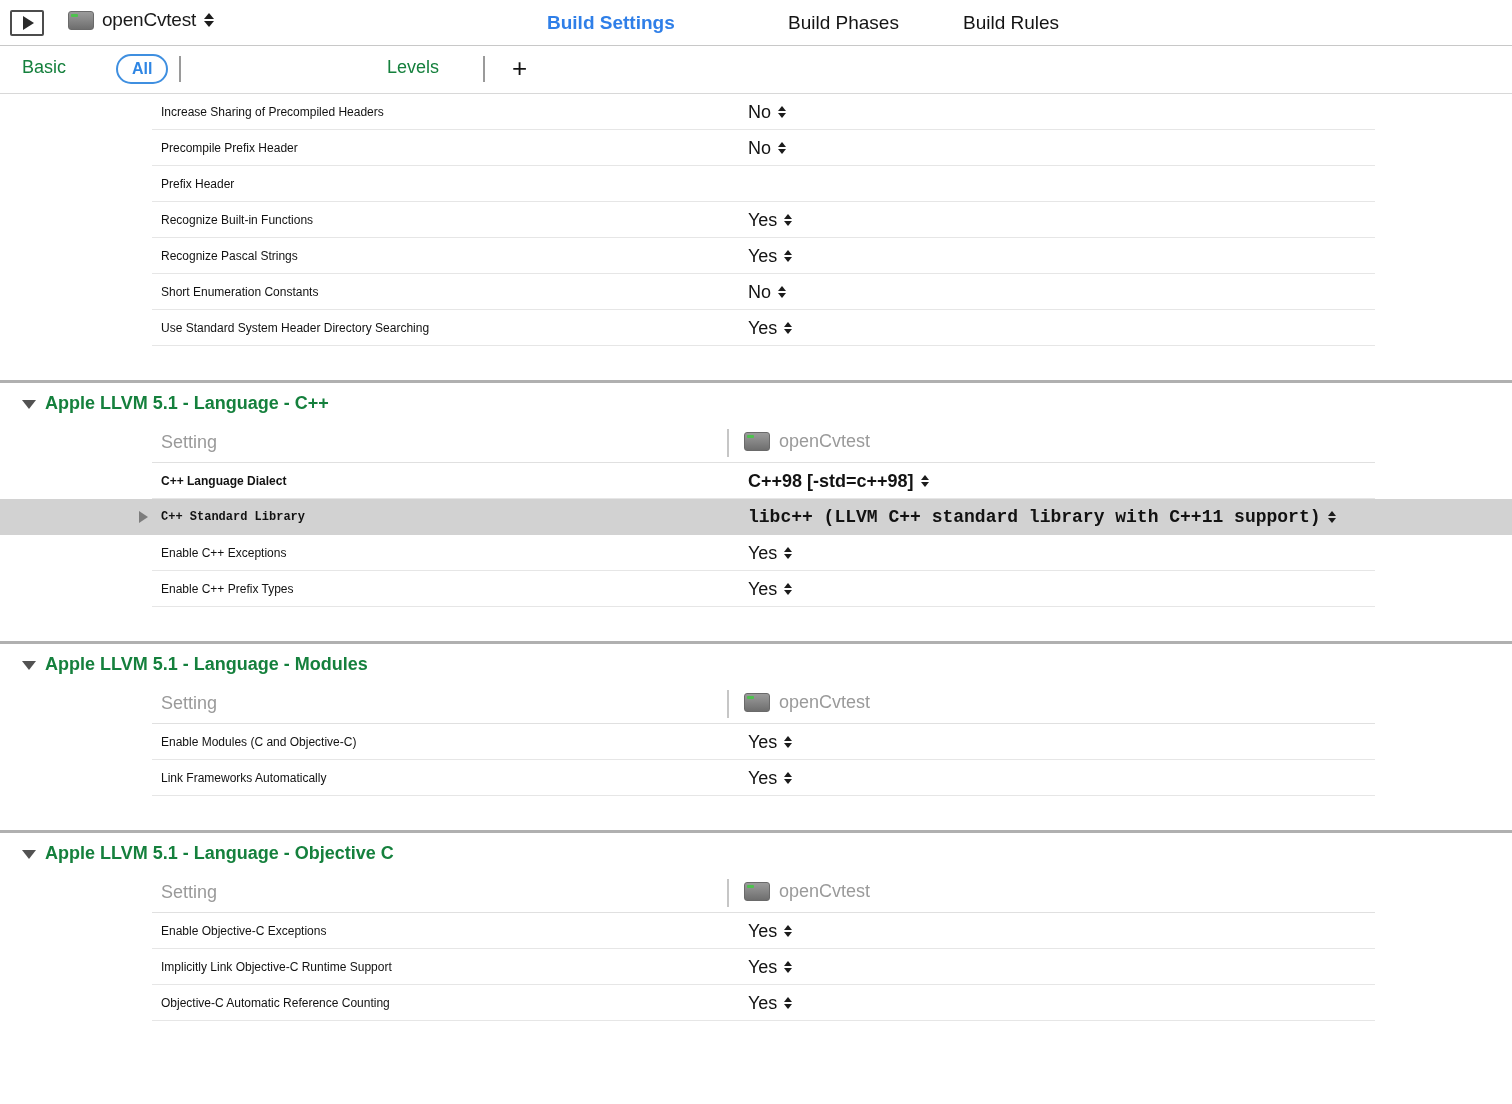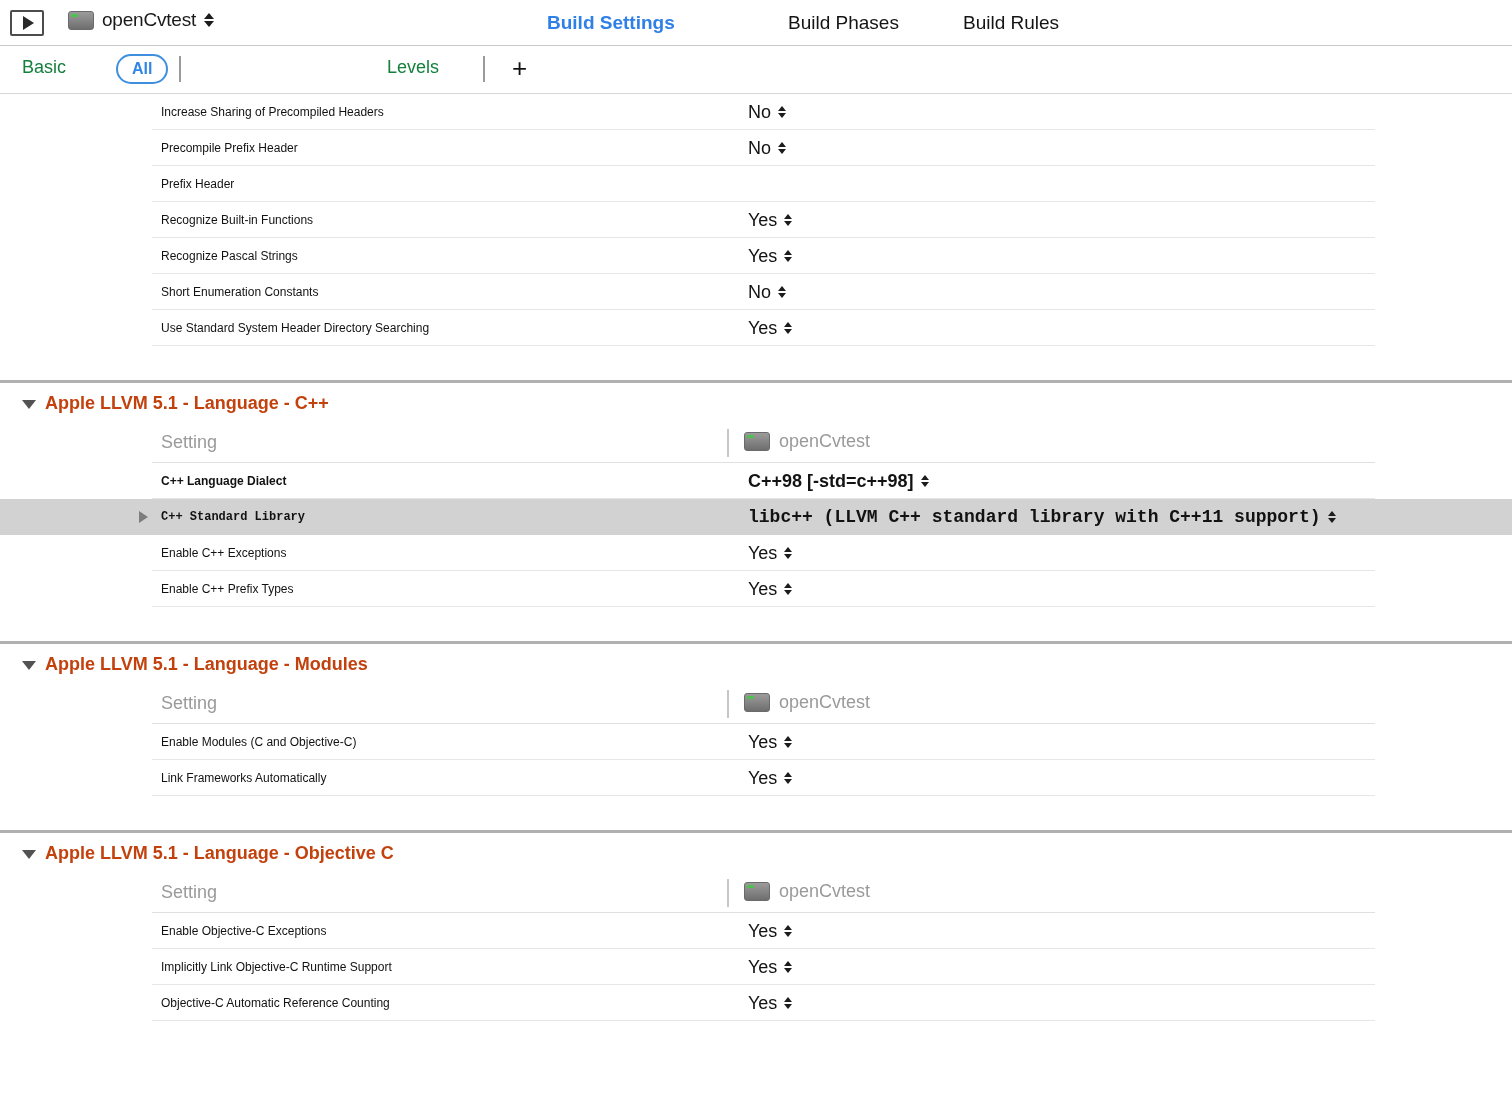--- a/index.html
+++ b/index.html
@@ -328,21 +328,21 @@
     width: 0; height: 0;
     border-top: 9px solid #525252;
     border-left: 7px solid transparent;
     border-right: 7px solid transparent;
     flex: none;
     margin-top: 3px;
   }
   .section-title {
     font-size: 18px;
     font-weight: bold;
-    color: #c2410c;
+    color: #15803d;
     white-space: nowrap;
   }
 
   .col-header {
     position: relative;
     height: 40px;
   }
   .col-header .rowline {
     position: absolute;
     left: 152px;

